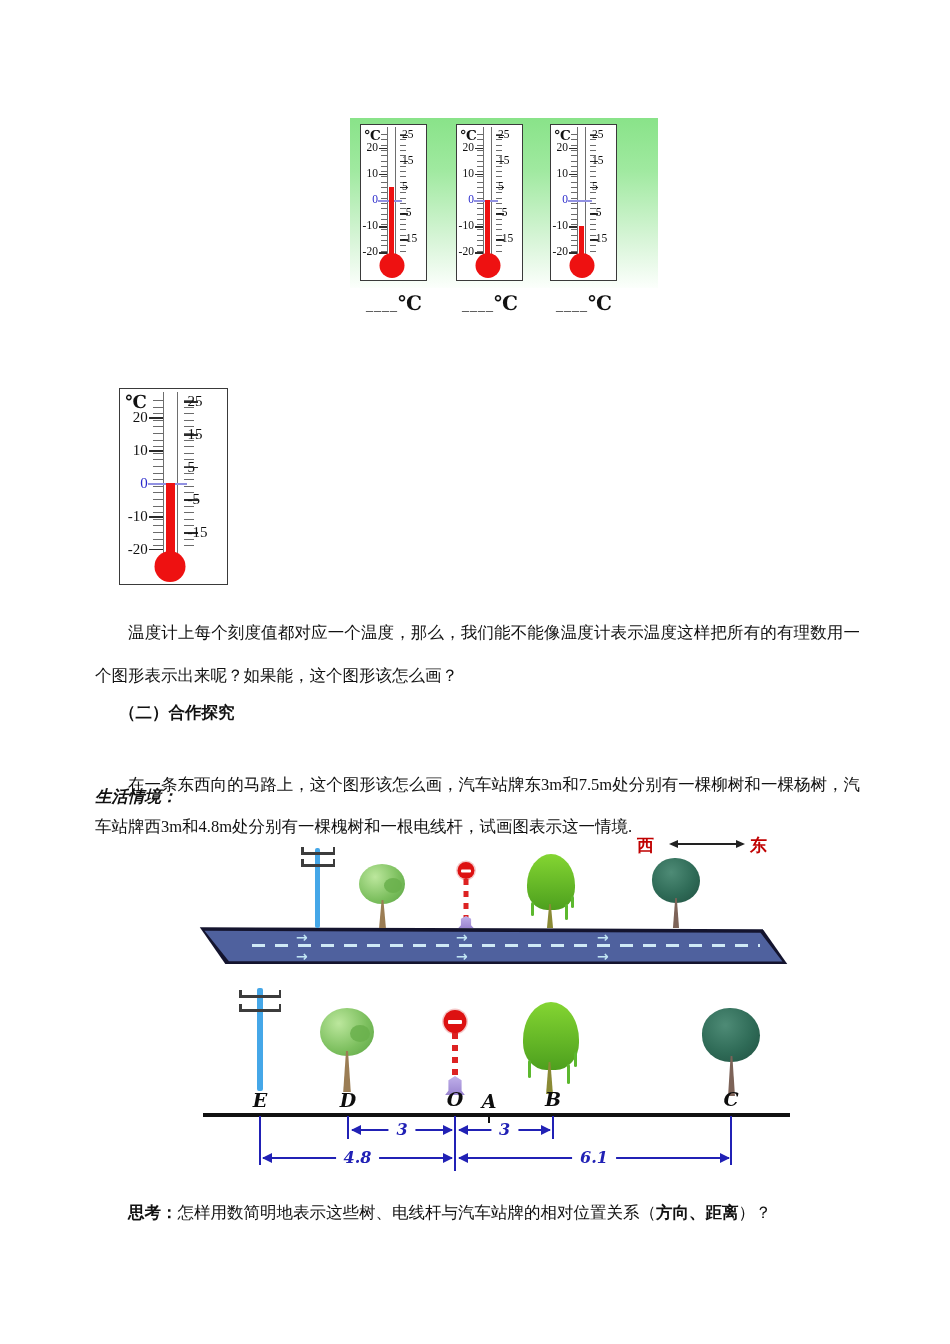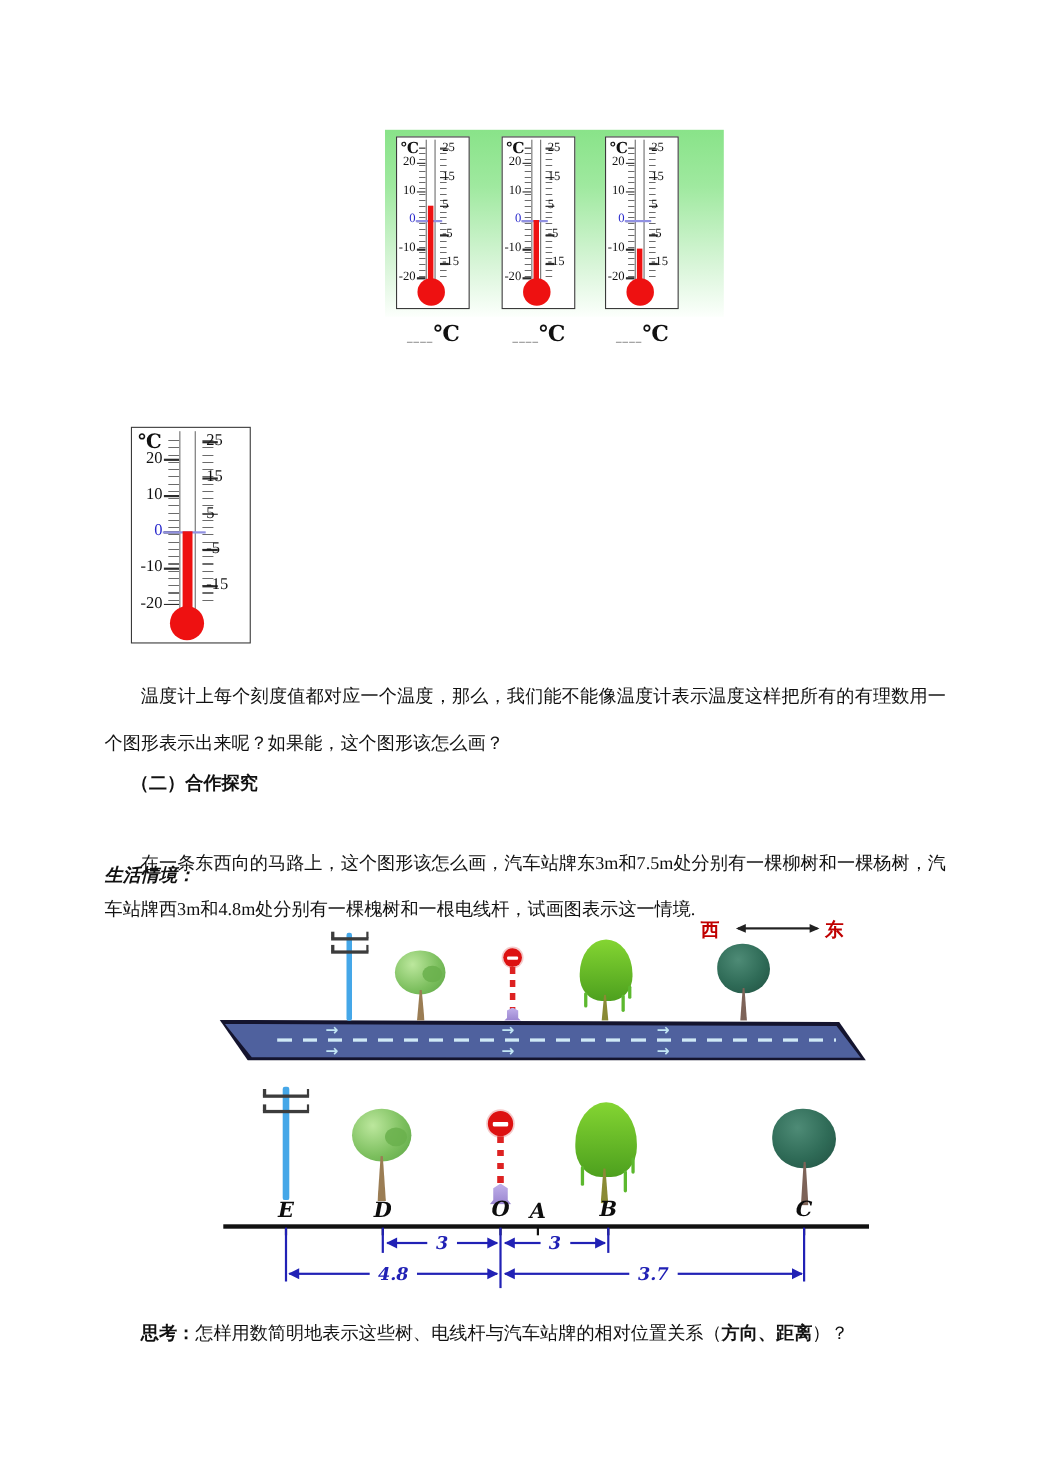--- a/index.html
+++ b/index.html
@@ -36,21 +36,21 @@
 .t-tube{position:absolute;left:40%;width:14%;top:1.5%;height:85.5%;background:#fff;
   border-left:1.8px solid #6e6e6e;border-right:1.8px solid #6e6e6e;z-index:2;}
 .t-zline{position:absolute;left:26%;width:37%;height:2px;background:#9191e2;top:48.2%;z-index:3;}
 .t-merc{position:absolute;left:43%;width:8.5%;bottom:5.5%;background:#ee1111;z-index:4;}
 .t-bulb{position:absolute;left:47%;transform:translateX(-50%);bottom:1.2%;
   width:var(--bulb);height:var(--bulb);border-radius:50%;background:#ee1111;z-index:4;}
 
 
 .blankrow{position:absolute;top:291px;width:90px;text-align:center;z-index:2;}
 #blank1{left:349px;} #blank2{left:445px;} #blank3{left:539px;}
-.blank-line{font-size:10px;color:#2b2b2b;letter-spacing:1px;}
+.blank-line{font-size:14px;color:#2b2b2b;letter-spacing:1px;}
 .blank-unit{font-size:20px;font-weight:bold;}
 
 
 .para{position:absolute;left:95px;width:765px;line-height:26px;}
 #p-task2{top:351px;text-indent:1.45em;}
 #p-question{top:611px;line-height:43px;text-indent:2em;text-align:justify;}
 #p-sec2{top:699px;text-indent:1.45em;}
 #p-sitlabel{top:783px;font-style:italic;}
 #p-situation{top:764px;line-height:42px;text-indent:2em;text-align:justify;}
 #p-think{top:1199px;text-indent:2em;}
@@ -366,18 +366,18 @@
   <div id="dim1" class="dim">
       <span class="dim-label">3</span>
     </div>
   <div id="dim2" class="dim">
       <span class="dim-label">3</span>
     </div>
   <div id="dim3" class="dim">
       <span class="dim-label">4.8</span>
     </div>
   <div id="dim4" class="dim">
-      <span class="dim-label">3.7</span>
+      <span class="dim-label">6.1</span>
     </div>
 
   <p id="p-think" class="para"><b class="hei">思考：</b><span>怎样用数简明地表示这些树、电线杆与汽车站牌的相对位置关系（</span><b class="hei">方向、距离</b><span>）？</span></p>
 
 </div>
 
 </body></html>

